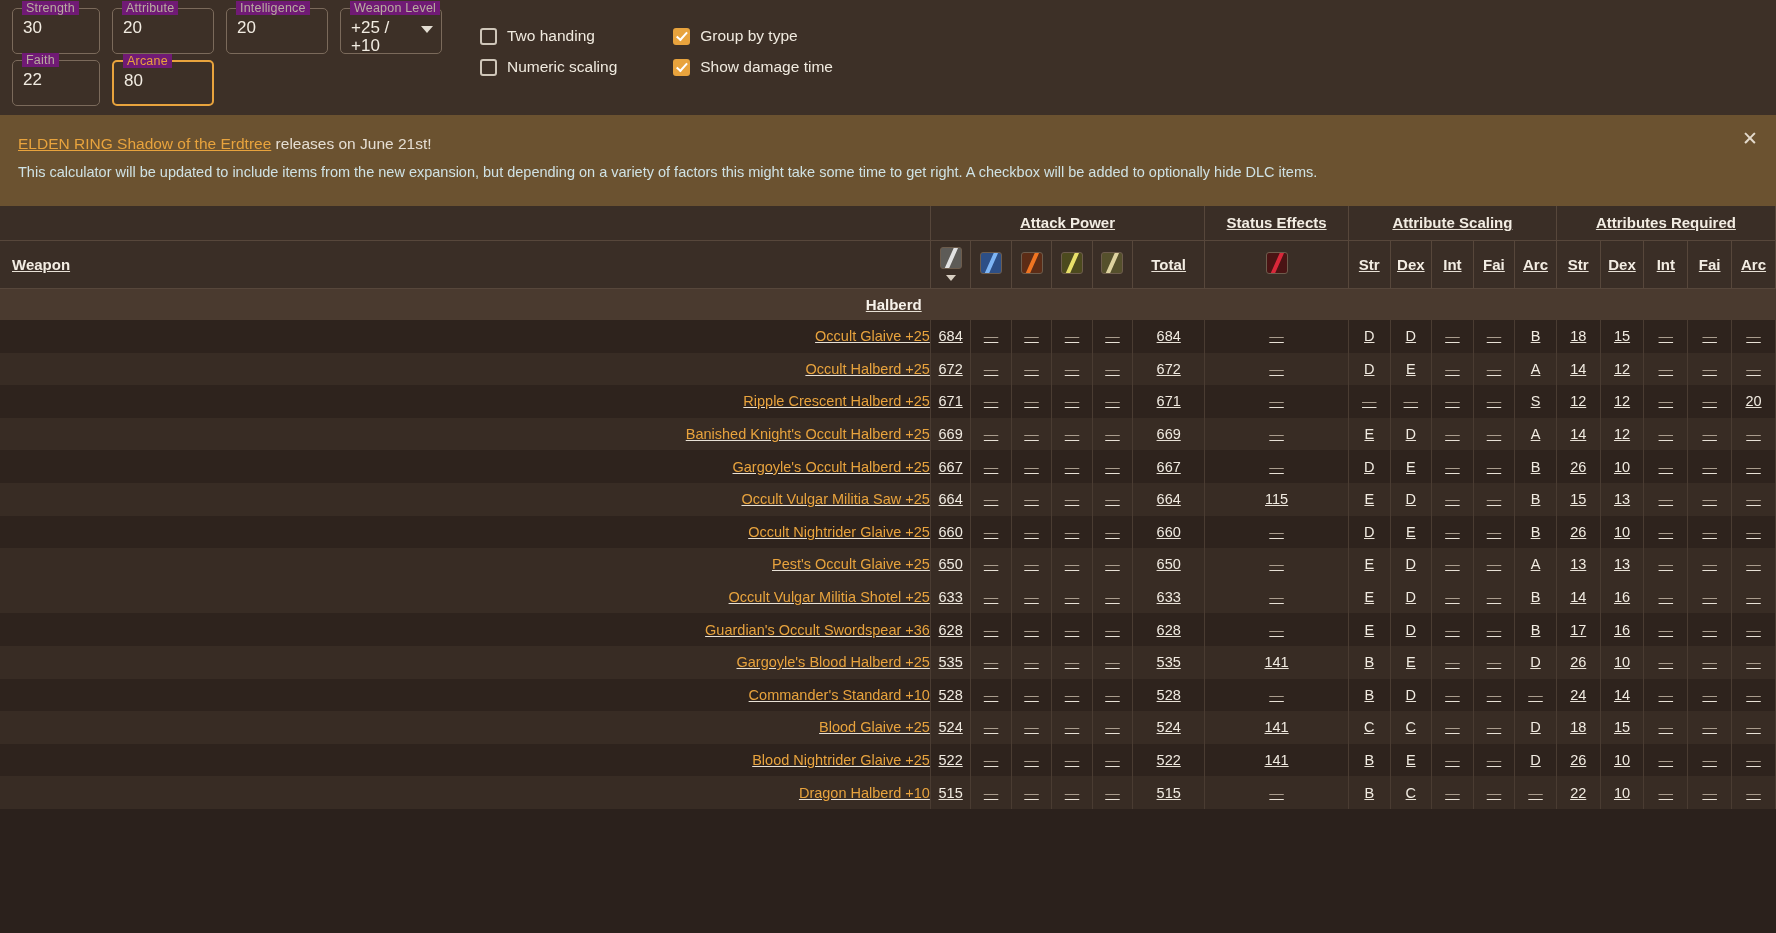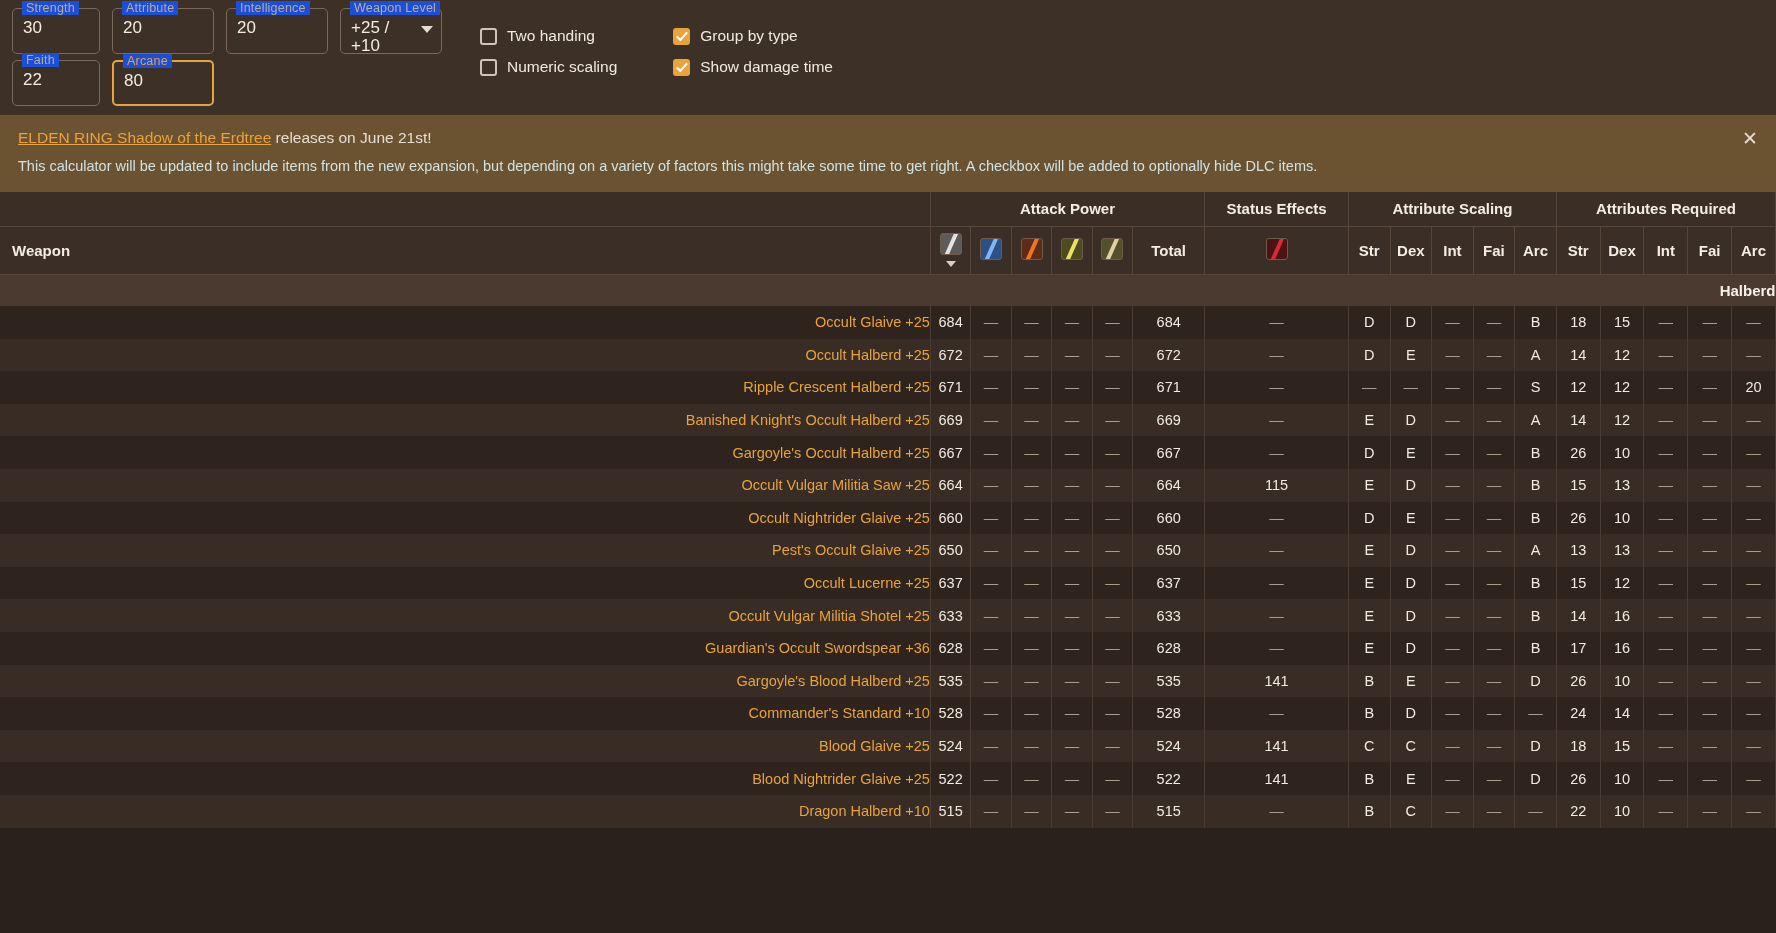--- a/index.html
+++ b/index.html
@@ -27,21 +27,21 @@
     position: relative;
     width: 88px; height: 46px;
     border: 1px solid #7b6a5b;
     border-radius: 5px;
     padding: 10px 0 0 10px;
   }
   .field.focused { border: 2px solid #e8a33d; }
   .field .legend {
     position: absolute;
     top: -8px; left: 9px;
-    background: #1d4ed8;
+    background: #701a75;
     padding: 0 4px;
     font-size: 12.5px;
     color: #b9ada0;
     letter-spacing: .2px;
     white-space: nowrap;
   }
   .field.focused .legend { color: #e8a33d; }
   .field .value {
     font-size: 17px;
     color: #f2ece2;
@@ -89,23 +89,23 @@
     width: 4px; height: 9px;
     border: solid #fff;
     border-width: 0 2.3px 2.3px 0;
     transform: rotate(42deg) translate(-1px,-1px);
   }
   .check .lbl { font-size: 15.5px; color: #f0eadf; }
 
   
   .banner {
     background: #6b5230;
-    padding: 14px 18px 16px 18px;
+    padding: 20px 18px 16px 18px;
     position: relative;
-    height: 77px;
+    height: 91px;
   }
   .banner-title { font-size: 15.5px; color: #e5ded3; }
   .banner-title .link {
     color: #e8a33d;
     text-decoration: underline;
     cursor: pointer;
   }
   .banner-body {
     margin-top: 11px;
     font-size: 14.5px;
@@ -114,21 +114,21 @@
   .banner-close {
     position: absolute;
     top: 14px; right: 18px;
     font-size: 19px;
     color: #e4dbcd;
     cursor: pointer;
     line-height: 1;
   }
 
   
-  .tablewrap { background: #84cc16; }
+  .tablewrap { background: #84cc16; text-decoration: underline; }
   table { border-collapse: collapse; width: 1776px; table-layout: fixed; }
 
   thead th {
     background: #3a2e26;
     color: #f3ede3;
     font-size: 15px;
     font-weight: bold;
     border-bottom: 1px solid #57473b;
     border-right: 1px solid #57473b;
     padding: 6px 0;
@@ -195,21 +195,21 @@
     font-size: 14.5px;
   }
   tbody tr.odd  { background: #2e231d; }
   tbody tr.even { background: #382c24; }
 
   tr.grouprow td {
     background: #4a3a2f;
     color: #f7f2ea;
     font-weight: bold;
     font-size: 15px;
-    text-align: right;
+    text-align: center;
     padding-left: 12px;
     height: 32px;
     border-right: none;
     margin-top: 46px;
   }
   td.dash { color: #a99c8d; }
 </style>
 </head>
 <body>
 
@@ -485,40 +485,20 @@
           <td>D</td>
           <td class="dash">—</td>
           <td class="dash">—</td>
           <td>A</td>
           <td>13</td>
           <td>13</td>
           <td class="dash">—</td>
           <td class="dash">—</td>
           <td class="dash">—</td>
         </tr>
-        <tr class="odd">
-          <td class="name">Occult Lucerne +25</td>
-          <td>637</td>
-          <td class="dash">—</td>
-          <td class="dash">—</td>
-          <td class="dash">—</td>
-          <td class="dash">—</td>
-          <td>637</td>
-          <td class="dash">—</td>
-          <td>E</td>
-          <td>D</td>
-          <td class="dash">—</td>
-          <td class="dash">—</td>
-          <td>B</td>
-          <td>15</td>
-          <td>12</td>
-          <td class="dash">—</td>
-          <td class="dash">—</td>
-          <td class="dash">—</td>
-        </tr>
         <tr class="even">
           <td class="name">Occult Vulgar Militia Shotel +25</td>
           <td>633</td>
           <td class="dash">—</td>
           <td class="dash">—</td>
           <td class="dash">—</td>
           <td class="dash">—</td>
           <td>633</td>
           <td class="dash">—</td>
           <td>E</td>

